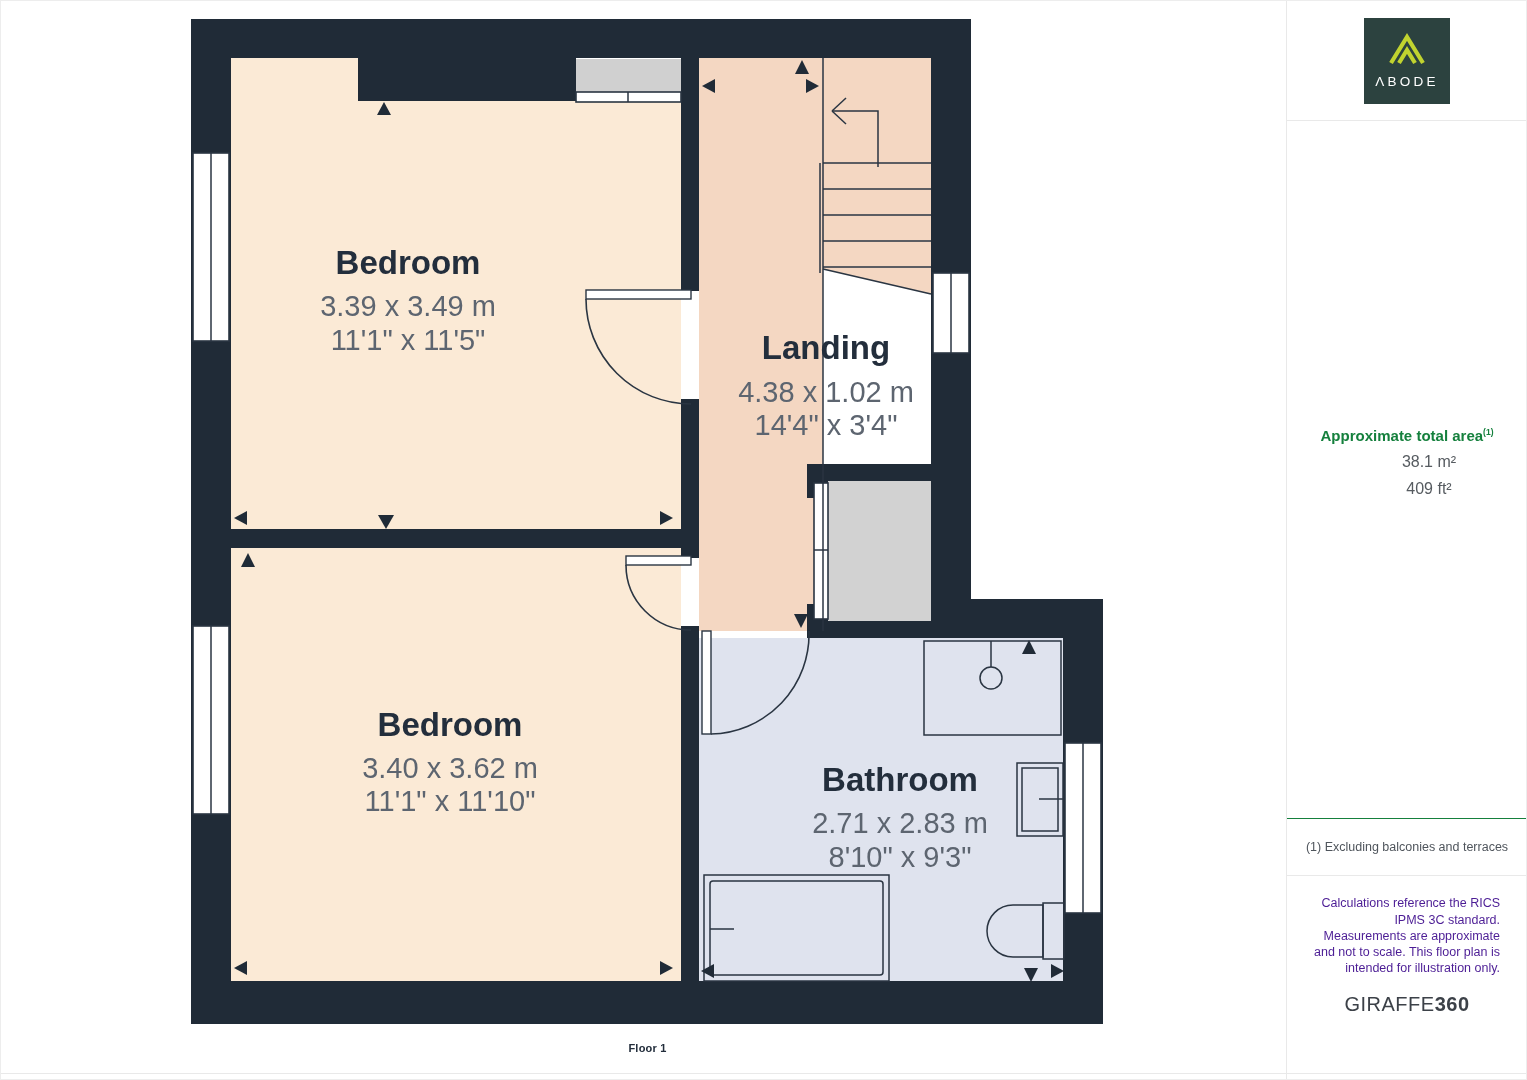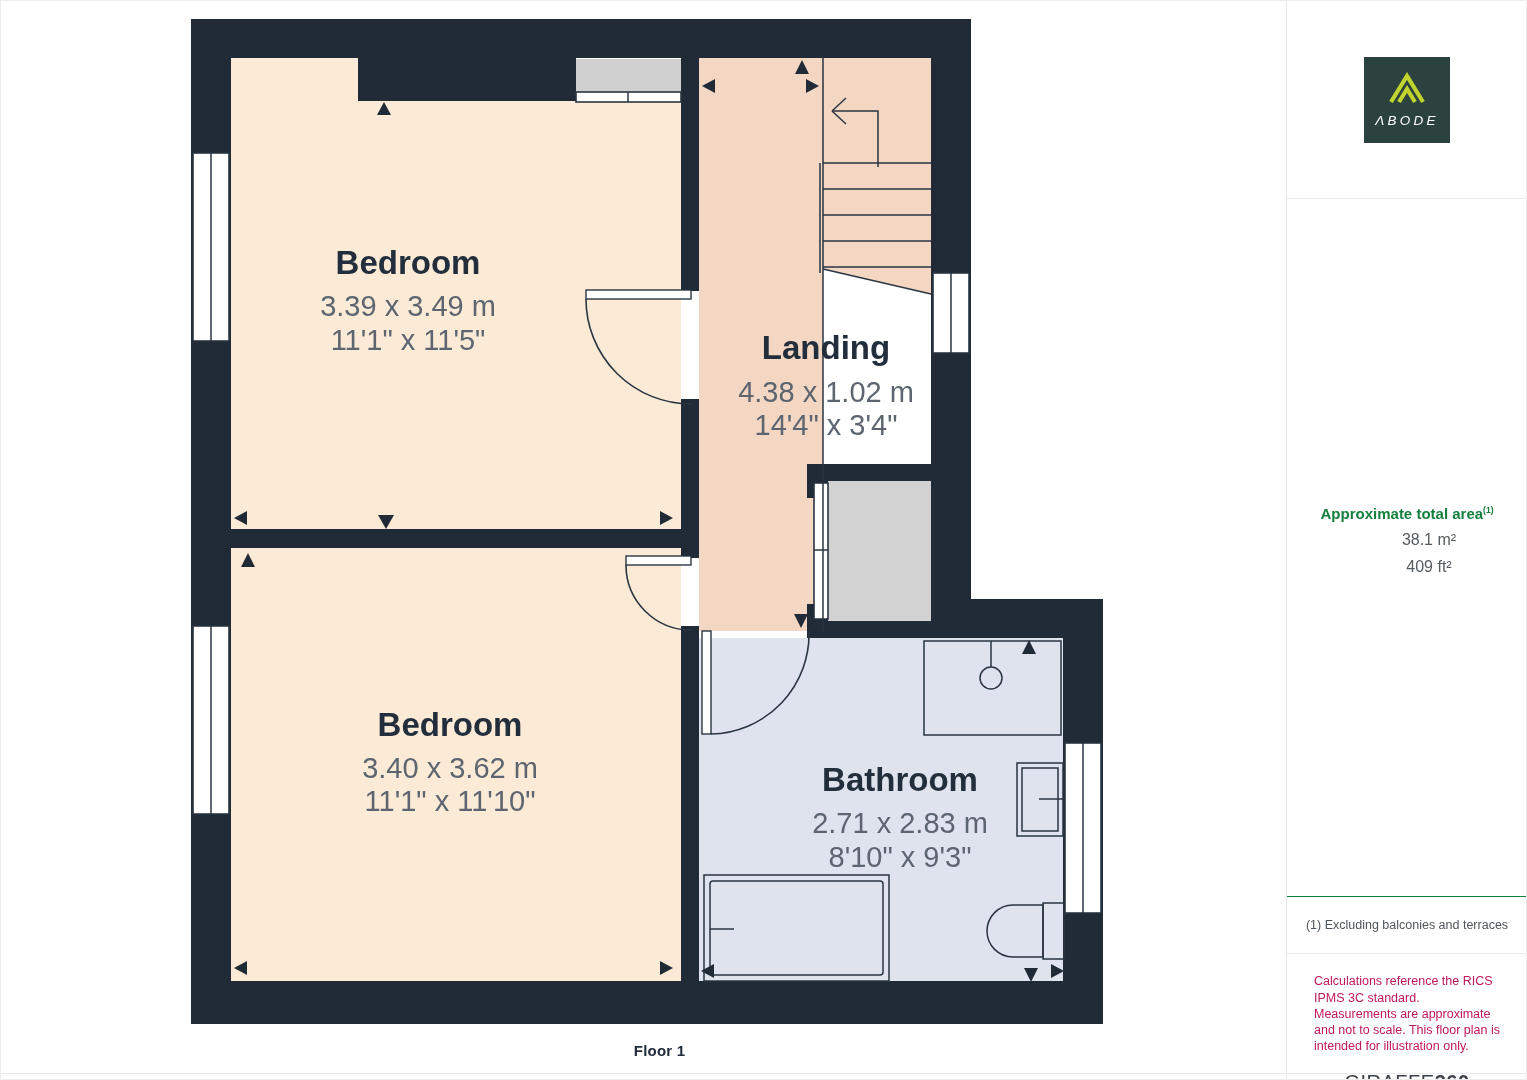--- a/index.html
+++ b/index.html
@@ -4,50 +4,50 @@
 <style>
   html,body{margin:0;padding:0;background:#fff;}
   .page{
     position:relative;width:1527px;height:1080px;background:#fff;
     box-sizing:border-box;border:1px solid #ededed;overflow:hidden;
     font-family:"Liberation Sans",sans-serif;
   }
   .plan-area{position:absolute;left:0;top:0;width:1285px;height:1000px;}
   .plan-svg{position:absolute;left:0;top:0;}
   .floor-label{
-    position:absolute;left:16px;top:1041px;width:1285px;text-align:center;
-    font-size:15px;font-weight:700;color:#222d3b;letter-spacing:.2px;
+    position:absolute;left:4px;top:1041px;width:1285px;text-align:center;
+    font-size:11px;font-weight:700;color:#222d3b;letter-spacing:.2px;
   }
   .bottom-rule{position:absolute;left:0;top:1072px;width:1527px;height:1px;background:#e9e9e9;}
 
   
   .rname{font-weight:700;font-size:33px;fill:#232e3c;}
   .rdim{font-size:29px;fill:#5d6570;}
   .thin{stroke:#2a3542;stroke-width:1.5;fill:none;}
   .win{fill:#ffffff;stroke:#2a3542;stroke-width:1.6;}
   .leaf{fill:#ffffff;stroke:#2a3542;stroke-width:1.4;}
   .arc{stroke:#2a3542;stroke-width:1.6;fill:none;}
   .fix{stroke:#2a3542;stroke-width:1.5;fill:none;}
 
   
   .sidebar{
     position:absolute;left:1285px;top:0;width:241px;height:1080px;
     border-left:1px solid #e9e9e9;box-sizing:border-box;background:#fff;
   }
   .side-section{box-sizing:border-box;display:flex;flex-direction:column;align-items:center;justify-content:center;}
-  .logo-section{height:198px;border-bottom:1px solid #e9e9e9;font-style:italic;}
+  .logo-section{height:120px;border-bottom:1px solid #e9e9e9;}
   .logo-box{width:86px;height:86px;display:block;}
   .area-section{height:697px;padding-bottom:14px;}
   .area-title{font-size:15px;font-weight:700;color:#15803d;text-align:center;}
   .area-title sup{font-size:8.5px;font-weight:700;}
   .area-val{font-size:16px;color:#565b60;text-align:right;margin-top:9px;margin-left:44px;}
   .footnote-section{height:57px;border-top:1px solid #15803d;}
   .footnote-text{font-size:12.5px;color:#4f555c;text-align:center;}
   .disclaimer-section{height:160px;border-top:1px solid #e9e9e9;}
-  .disclaimer-text{font-size:12.5px;color:#be185d;text-align:left;width:186px;line-height:1.3;}
+  .disclaimer-text{font-size:12.5px;color:#4c1d95;text-align:right;width:186px;line-height:1.3;}
   .brand-line{margin-top:16px;font-size:20px;color:#3c4148;letter-spacing:.5px;}
   .brand-line .b360{font-weight:700;}
 </style>
 </head>
 <body>
 
 <div class="page">
 
   <div class="plan-area">
     <svg class="plan-svg" width="1285" height="1080" viewBox="0 0 1285 1080">

